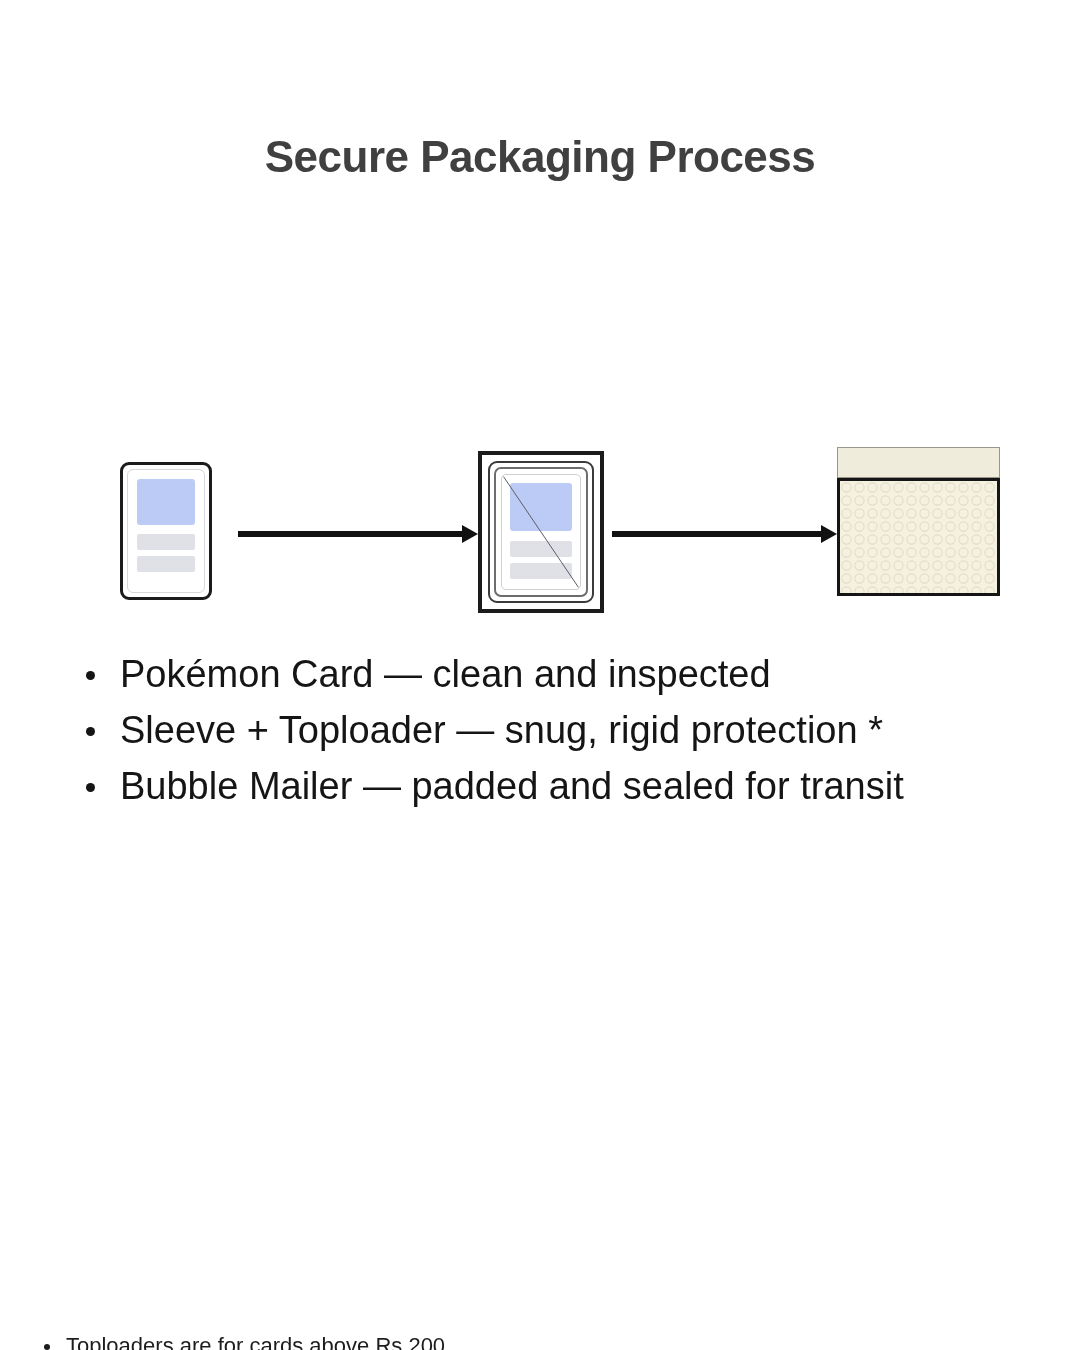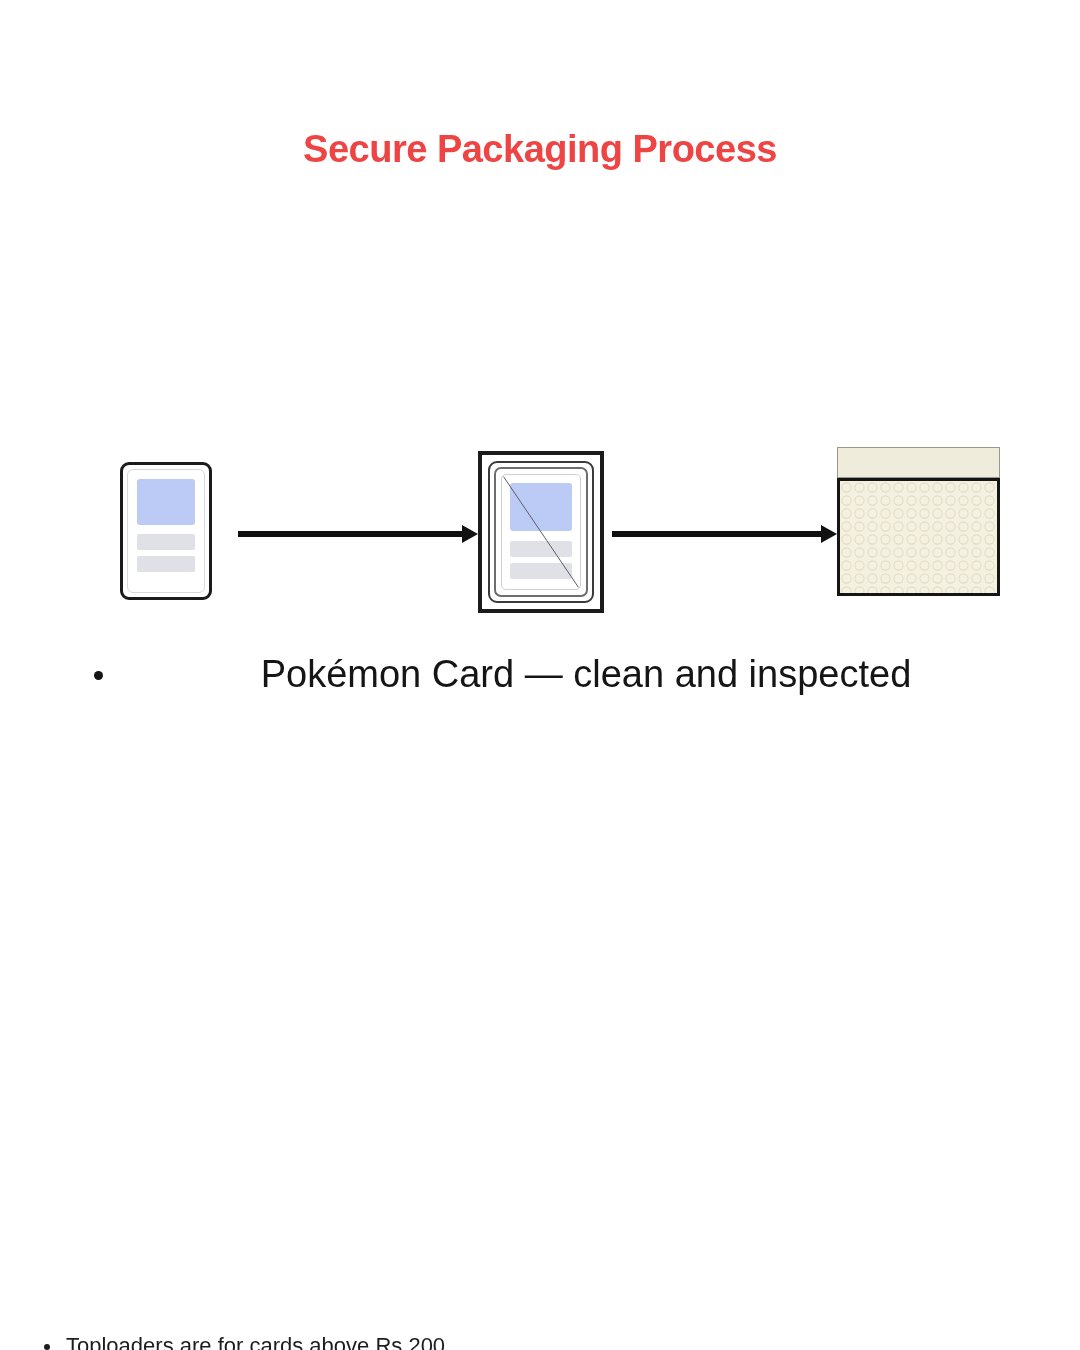--- a/index.html
+++ b/index.html
@@ -16,24 +16,24 @@
     overflow: hidden;
   }
 
   
   .page-title {
     position: absolute;
     left: 0;
     top: 104px;
     width: 1080px;
     text-align: center;
-    font-size: 38px;
+    font-size: 44px;
     font-weight: 700;
     letter-spacing: -0.5px;
-    color: #ef4444;
+    color: #404040;
     line-height: 1.1;
   }
 
   
   .diagram {
     position: absolute;
     left: 0;
     top: 420px;
     width: 1080px;
     height: 220px;
@@ -195,27 +195,26 @@
     background: #f5f1e1;
     border: 3px solid #151515;
     box-sizing: border-box;
     overflow: hidden;
   }
   .bubbles { position: absolute; left: 0; top: 0; width: 100%; height: 100%; }
 
   
   .bullet-list {
     position: absolute;
-    left: 84px;
+    left: 76px;
     top: 646px;
     width: 960px;
     margin: 0;
     padding: 0;
     list-style: none;
-    text-align: center;
   }
   .bullet-list li {
     position: relative;
     padding-left: 44px;
     font-size: 38px;
     line-height: 56px;
     color: #151515;
     white-space: nowrap;
   }
   .bullet-list li::before {
@@ -309,17 +308,19 @@
         </defs>
         <rect x="0" y="0" width="157" height="112" fill="url(#bubblePat)"></rect>
       </svg>
     </div>
   </div>
 
 </div>
 
 <ul class="bullet-list">
   <li>Pokémon Card — clean and inspected</li>
+  <li>Sleeve + Toploader — snug, rigid protection *</li>
+  <li>Bubble Mailer — padded and sealed for transit</li>
 </ul>
 
 <ul class="footnote">
   <li>Toploaders are for cards above Rs 200.</li>
 </ul>
 
 </body></html>

